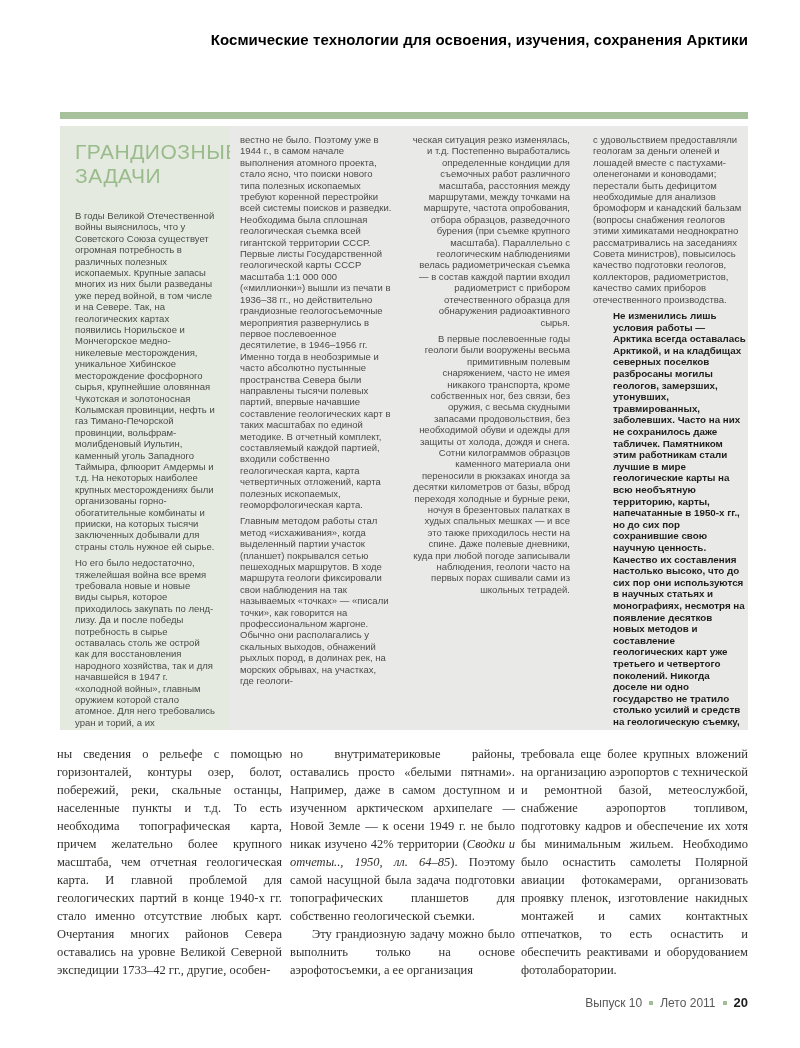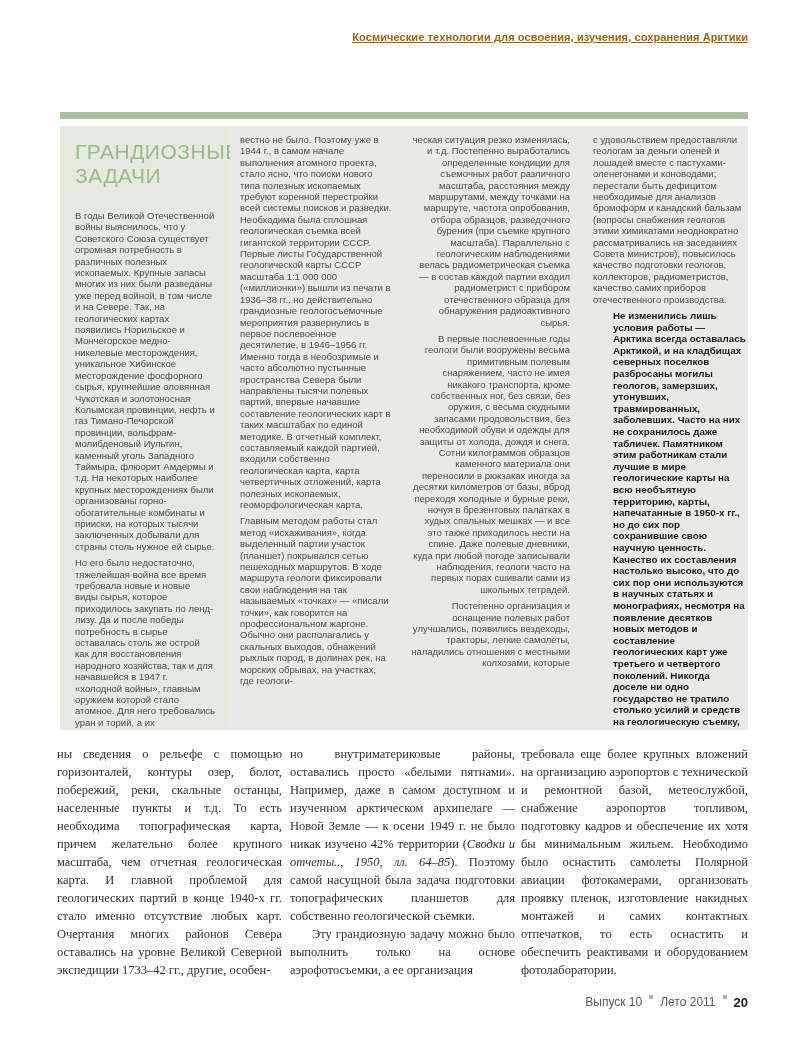--- a/index.html
+++ b/index.html
@@ -8,25 +8,24 @@
     width: 800px;
     height: 1048px;
     background: var(--page-bg, #ffffff);
     overflow: hidden;
     font-family: "Liberation Sans", sans-serif;
   }
   .running-head {
     position: absolute;
     top: 31px;
     right: 52px;
-    font-size: 11px;
+    font-size: 15px;
     font-weight: bold;
-    color: #a16207;
+    color: #000000;
     letter-spacing: 0.1px;
-    text-decoration: underline;
   }
   .top-rule {
     position: absolute;
     left: 60px;
     top: 112px;
     width: 688px;
     height: 7px;
     background: var(--rule-green, #a7c19c);
   }
   .upper-block {
@@ -105,20 +104,21 @@
   .lower-col.l2 { left: 233px; width: 225px; }
   .lower-col.l3 { left: 464px; width: 227px; }
   .lower-col em { font-style: italic; }
   .page-footer {
     position: absolute;
     top: 995px;
     right: 52px;
     font-size: 12px;
     color: var(--footer-text, #58585a);
     display: flex;
+    align-items: center;
   }
   .page-footer .sq {
     display: inline-block;
     width: 4px; height: 4px;
     background: var(--footer-square, #a2bd96);
     margin: 0 7px;
   }
   .page-footer .pagenum {
     font-weight: bold;
     font-size: 13px;
@@ -143,21 +143,20 @@
     </aside>
 
     <div class="upper-col c1">
       <p>вестно не было. Поэтому уже в 1944 г., в самом начале выполнения атомного проекта, стало ясно, что поиски нового типа полезных ископаемых требуют коренной перестройки всей системы поисков и разведки. Необходима была сплошная геологическая съемка всей гигантской территории СССР. Первые листы Государственной геологической карты СССР масштаба 1:1 000 000 («миллионки») вышли из печати в 1936–38 гг., но действительно грандиозные геологосъемочные мероприятия развернулись в первое послевоенное десятилетие, в 1946–1956 гг. Именно тогда в необозримые и часто абсолютно пустынные пространства Севера были направлены тысячи полевых партий, впервые начавшие составление геологических карт в таких масштабах по единой методике. В отчетный комплект, составляемый каждой партией, входили собственно геологическая карта, карта четвертичных отложений, карта полезных ископаемых, геоморфологическая карта.</p>
       <p>Главным методом работы стал метод «исхаживания», когда выделенный партии участок (планшет) покрывался сетью пешеходных маршрутов. В ходе маршрута геологи фиксировали свои наблюдения на так называемых «точках» — «писали точки», как говорится на профессиональном жаргоне. Обычно они располагались у скальных выходов, обнажений рыхлых пород, в долинах рек, на морских обрывах, на участках, где геологи-</p>
     </div>
 
     <div class="upper-col c2">
       <p>ческая ситуация резко изменялась, и т.д. Постепенно выработались определенные кондиции для съемочных работ различного масштаба, расстояния между маршрутами, между точками на маршруте, частота опробования, отбора образцов, разведочного бурения (при съемке крупного масштаба). Параллельно с геологическим наблюдениями велась радиометрическая съемка — в состав каждой партии входил радиометрист с прибором отечественного образца для обнаружения радиоактивного сырья.</p>
       <p>В первые послевоенные годы геологи были вооружены весьма примитивным полевым снаряжением, часто не имея никакого транспорта, кроме собственных ног, без связи, без оружия, с весьма скудными запасами продовольствия, без необходимой обуви и одежды для защиты от холода, дождя и снега. Сотни килограммов образцов каменного материала они переносили в рюкзаках иногда за десятки километров от базы, вброд переходя холодные и бурные реки, ночуя в брезентовых палатках в худых спальных мешках — и все это также приходилось нести на спине. Даже полевые дневники, куда при любой погоде записывали наблюдения, геологи часто на первых порах сшивали сами из школьных тетрадей.</p>
-      <p>Постепенно организация и оснащение полевых работ улучшались, появились вездеходы, тракторы, легкие самолеты, наладились отношения с  местными колхозами, которые</p>
     </div>
 
     <div class="upper-col c3">
       <p>с удовольствием предоставляли геологам за деньги оленей и лошадей вместе с пастухами-оленегонами и коноводами; перестали быть дефицитом необходимые для анализов бромоформ и канадский бальзам (вопросы снабжения геологов этими химикатами неоднократно рассматривались на заседаниях Совета министров), повысилось качество подготовки геологов, коллекторов, радиометристов, качество самих приборов отечественного производства.</p>
       <p class="bold">Не изменились лишь условия работы — Арктика всегда оставалась Арктикой, и на кладбищах северных поселков разбросаны могилы геологов, замерзших, утонувших, травмированных, заболевших. Часто на них не сохранилось даже табличек. Памятником этим работникам стали лучшие в мире геологические карты на всю необъятную территорию, карты, напечатанные в 1950-х гг., но до сих пор сохранившие свою научную ценность. Качество их составления настолько высоко, что до сих пор они используются в научных статьях и монографиях, несмотря на появление десятков новых методов и составление геологических карт уже третьего и четвертого поколений. Никогда доселе ни одно государство не тратило столько усилий и средств на геологическую съемку, и геологи отплатили сторицей — до сих пор страна живет за счет природных богатств, открытых в ту эпоху.</p>
     </div>
 
   </div>
 
   <div class="lower-block">

